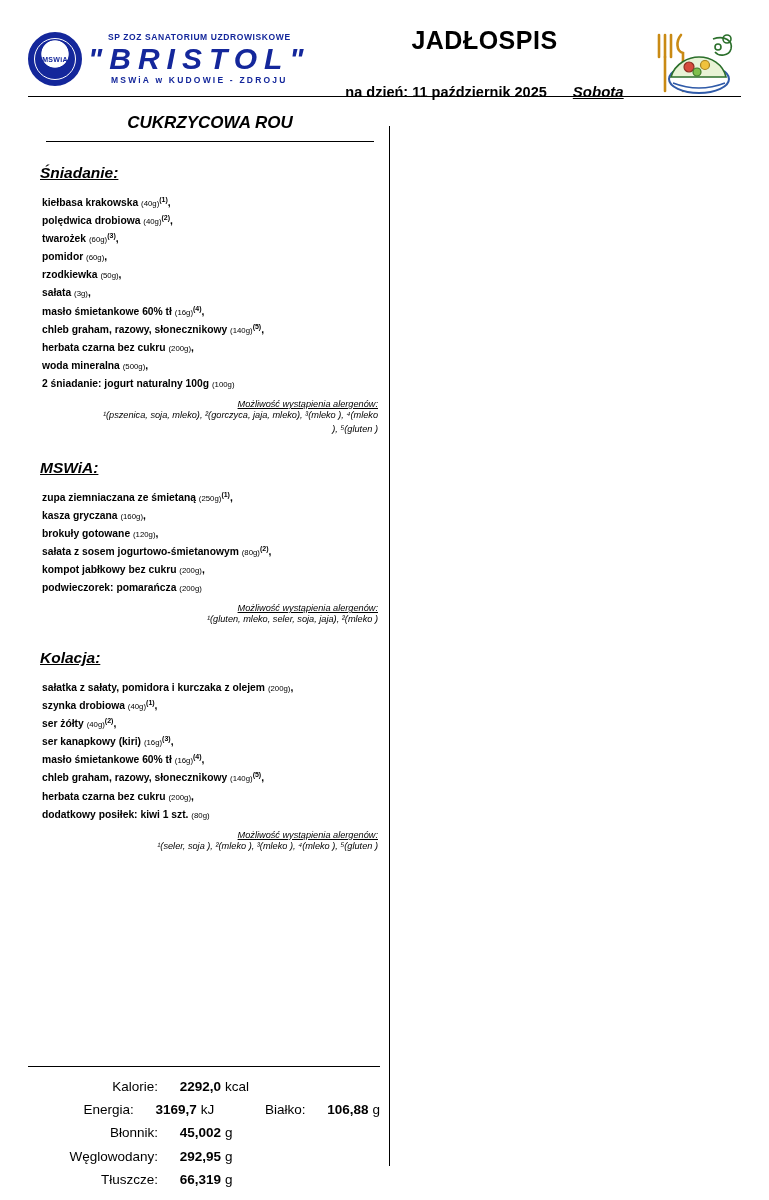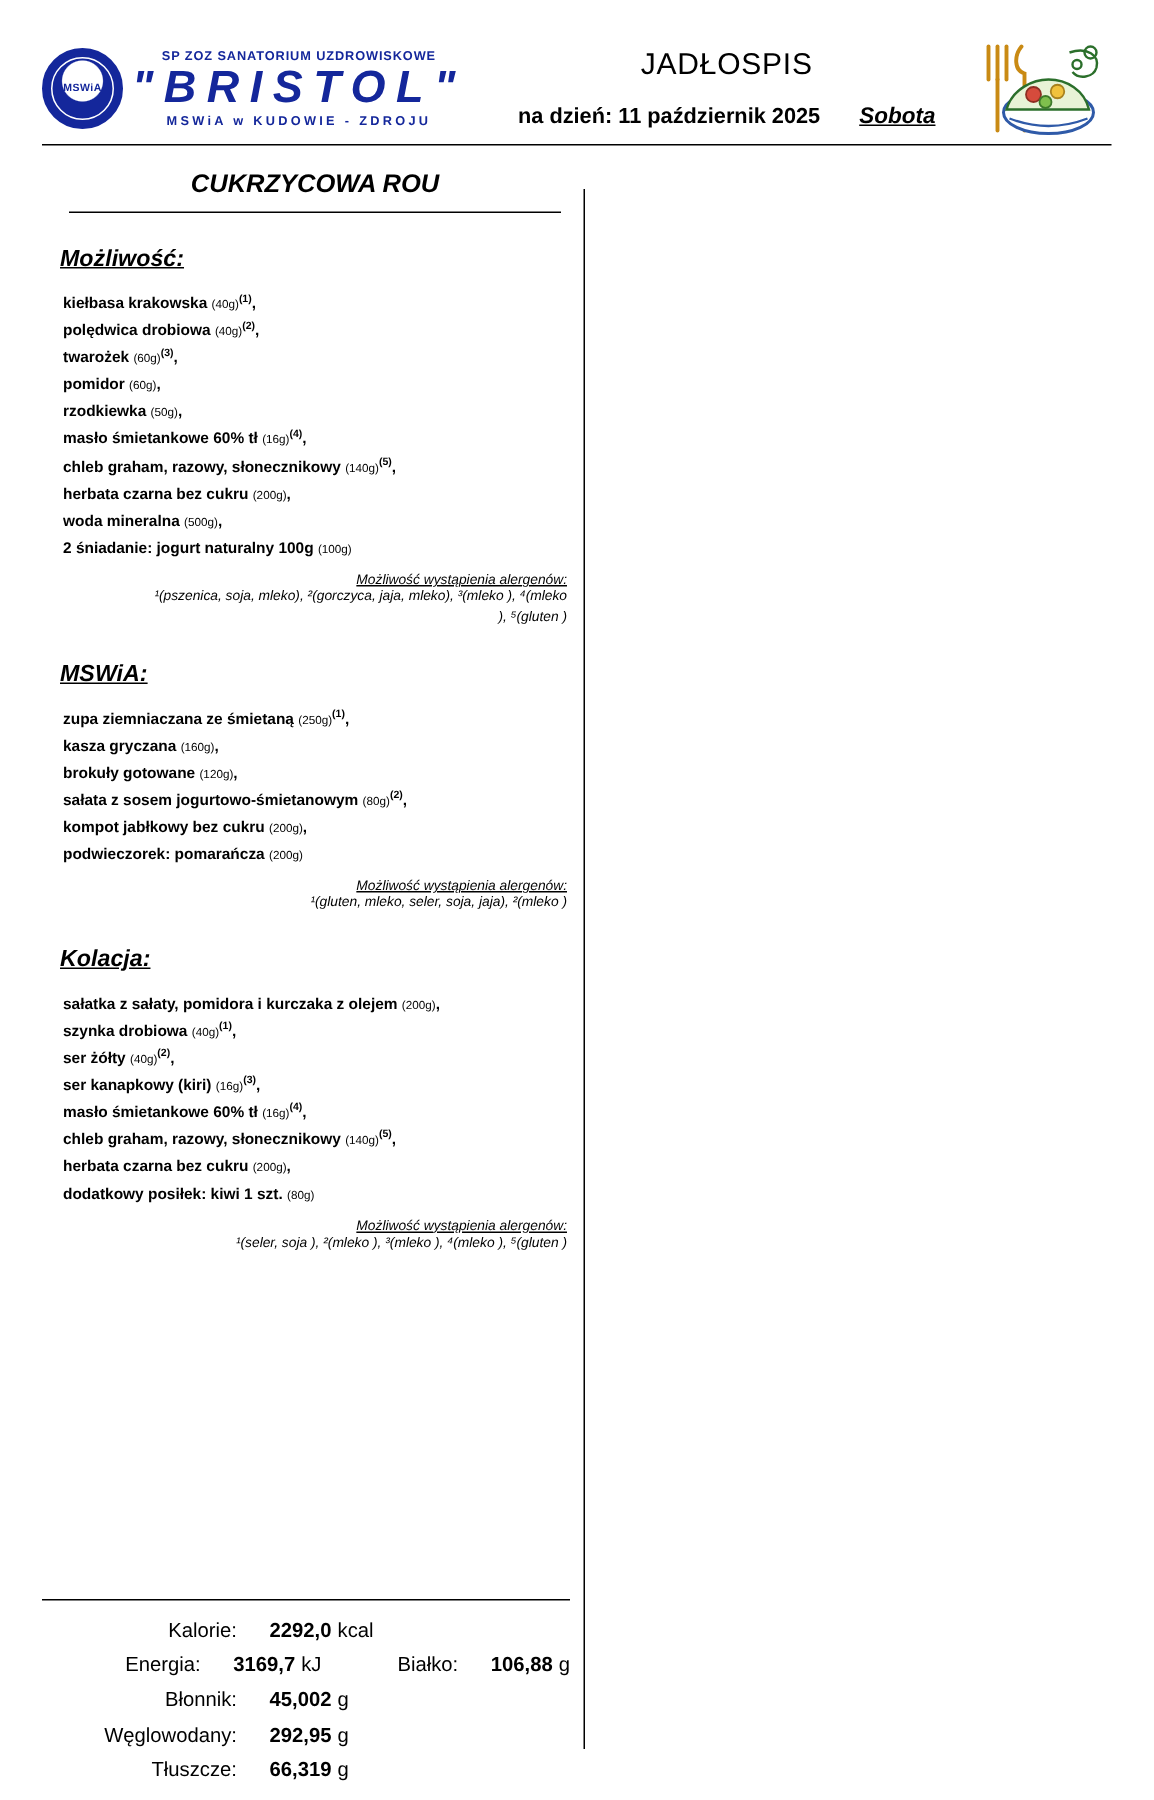--- a/index.html
+++ b/index.html
@@ -19,21 +19,20 @@
     position: relative;
     width: 769px;
     height: 1200px;
     box-sizing: border-box;
     padding: 0 28px;
   }
 
   
   .header {
     display: flex;
-    align-items: center;
     padding-top: 26px;
     height: 92px;
     box-sizing: border-box;
   }
   .logo-block {
     width: 300px;
     display: flex;
     align-items: center;
     gap: 6px;
   }
@@ -89,24 +88,24 @@
     letter-spacing: 2.2px;
     text-align: center;
     margin-top: 2px;
   }
   .header-center {
     flex: 1 1 auto;
     text-align: center;
     padding: 0 10px;
   }
   .doc-title {
-    font-size: 20px;
-    font-weight: normal;
+    font-size: 25px;
+    font-weight: bold;
     letter-spacing: .5px;
-    margin-bottom: 14px;
+    margin-bottom: 28px;
   }
   .doc-date-row {
     font-size: 14.5px;
     font-weight: bold;
     display: inline-flex;
     align-items: baseline;
     gap: 26px;
   }
   .doc-date-weekday {
     font-style: italic;
@@ -296,27 +295,28 @@
 
   <hr class="hr-main">
 
   <div class="vline"></div>
 
   <div class="columns">
     <div class="col-left">
       <div class="diet-name">CUKRZYCOWA ROU</div>
 
       <div class="meal">
-        <div class="meal-title">Możliwość:</div>
+        <div class="meal-title">Śniadanie:</div>
         <div class="items">
           <div class="item"><span>kiełbasa krakowska</span> <span class="gram">(40g)</span><sup>(1)</sup><span>,</span></div>
           <div class="item"><span>polędwica drobiowa</span> <span class="gram">(40g)</span><sup>(2)</sup><span>,</span></div>
           <div class="item"><span>twarożek</span> <span class="gram">(60g)</span><sup>(3)</sup><span>,</span></div>
           <div class="item"><span>pomidor</span> <span class="gram">(60g)</span><sup></sup><span>,</span></div>
           <div class="item"><span>rzodkiewka</span> <span class="gram">(50g)</span><sup></sup><span>,</span></div>
+          <div class="item"><span>sałata</span> <span class="gram">(3g)</span><sup></sup><span>,</span></div>
           <div class="item"><span>masło śmietankowe 60% tł</span> <span class="gram">(16g)</span><sup>(4)</sup><span>,</span></div>
           <div class="item"><span>chleb graham, razowy, słonecznikowy</span> <span class="gram">(140g)</span><sup>(5)</sup><span>,</span></div>
           <div class="item"><span>herbata czarna bez cukru</span> <span class="gram">(200g)</span><sup></sup><span>,</span></div>
           <div class="item"><span>woda mineralna</span> <span class="gram">(500g)</span><sup></sup><span>,</span></div>
           <div class="item"><span>2 śniadanie: jogurt naturalny 100g</span> <span class="gram">(100g)</span><sup></sup><span></span></div>
         </div>
         <div class="allergen-head">Możliwość wystąpienia alergenów:</div>
         <div class="allergen-body">¹(pszenica, soja,  mleko), ²(gorczyca, jaja,  mleko), ³(mleko ), ⁴(mleko</div>
         <div class="allergen-body">), ⁵(gluten  )</div>
       </div>

